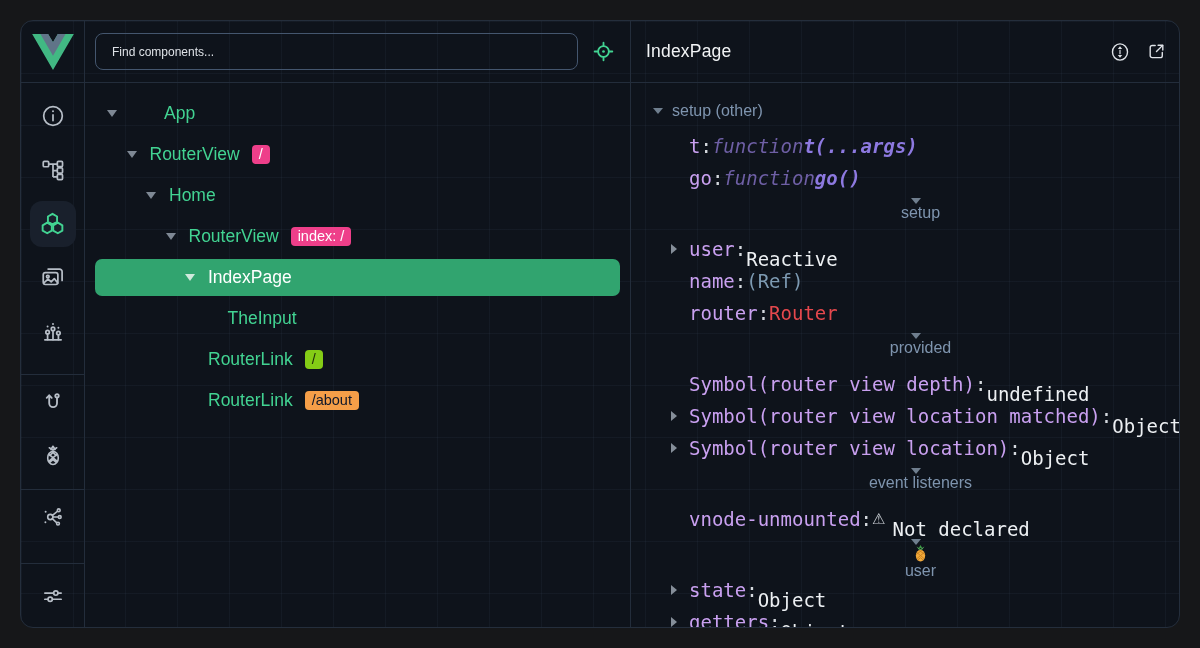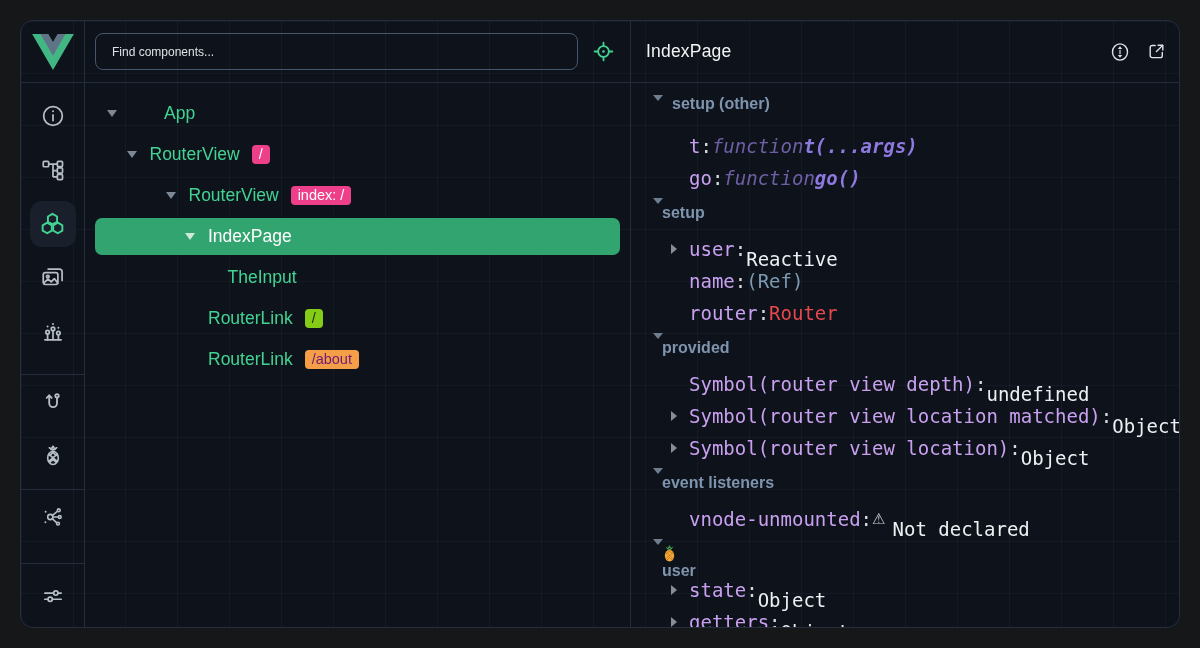--- a/index.html
+++ b/index.html
@@ -40,25 +40,25 @@
     box-sizing:border-box;cursor:pointer;white-space:nowrap;}
   .tree-row.selected{height:37px;margin:2px 10px;border-radius:7px;background:#31a46f;color:#ffffff;}
   .tw{width:15px;display:flex;align-items:center;justify-content:flex-start;flex:none;}
   .tri-down{width:0;height:0;border-left:5.5px solid transparent;border-right:5.5px solid transparent;
     border-top:7px solid #7e8894;}
   .selected .tri-down{border-top-color:#cfe9dc;}
   .tree-label{margin-left:8px;}
   .badge{margin-left:12px;font-size:14.5px;padding:2.5px 7px;border-radius:4px;line-height:1;}
   .badge-pink{background:#ee3f8a;color:#ffffff;}
   .badge-lime{background:#84cc16;color:#22300a;}
-  .badge-orange{background:#f59e48;color:#701a75;}
+  .badge-orange{background:#f59e48;color:#0f172a;}
   
   .state{border-left:1px solid #232d3b;overflow:hidden;padding-top:12px;}
-  .section-header{height:31px;display:flex;padding-left:22px;margin-bottom:4px;
-    cursor:pointer;font-weight:bold;}
+  .section-header{height:31px;display:flex;align-items:center;padding-left:22px;margin-bottom:4px;
+    cursor:pointer;}
   .sec-tri{width:0;height:0;border-left:5px solid transparent;border-right:5px solid transparent;
     border-top:6.5px solid #6f7e8e;flex:none;}
   .sec-label{margin-left:9px;color:#7e94ae;font-size:16px;}
   .sec-icon{margin-left:9px;display:flex;align-items:center;}
   .sec-gap{margin-top:4px;flex-direction:column;}
   .state-item{height:32px;display:flex;align-items:center;padding-left:40px;white-space:nowrap;
     font-family:"DejaVu Sans Mono","Liberation Mono",monospace;font-size:19px;}
   .iw{width:15px;flex:none;display:flex;align-items:center;}
   .tri-right{width:0;height:0;border-top:5px solid transparent;border-bottom:5px solid transparent;
     border-left:6.5px solid #858e99;}
@@ -215,20 +215,26 @@
         </span>
         <span class="tree-label">App</span>
       </div>
       <div class="tree-row" style="padding-left: 41.5px;">
         <span class="tw">
           <span class="tri-down"></span>
         </span>
         <span class="tree-label">RouterView</span>
         <span class="badge badge-pink">/</span>
       </div>
+      <div class="tree-row" style="padding-left: 61px;">
+        <span class="tw">
+          <span class="tri-down"></span>
+        </span>
+        <span class="tree-label">Home</span>
+      </div>
       <div class="tree-row" style="padding-left: 80.5px;">
         <span class="tw">
           <span class="tri-down"></span>
         </span>
         <span class="tree-label">RouterView</span>
         <span class="badge badge-pink">index: /</span>
       </div>
       <div class="tree-row selected" style="padding-left: 90px;">
         <span class="tw">
           <span class="tri-down"></span>

